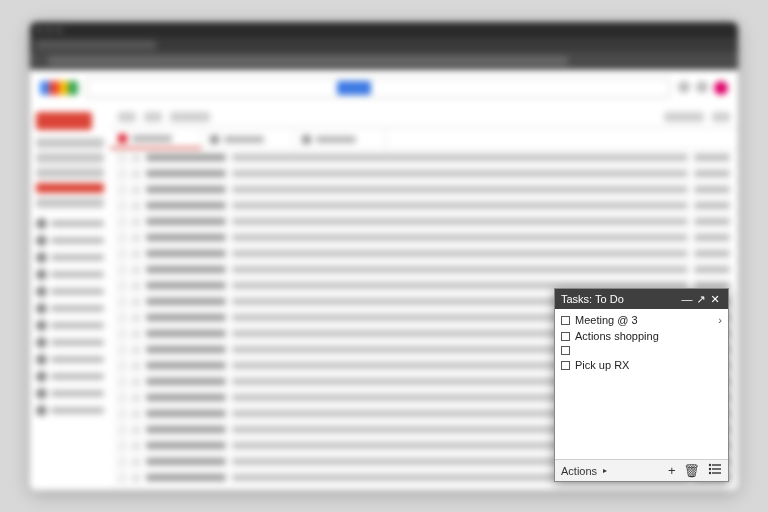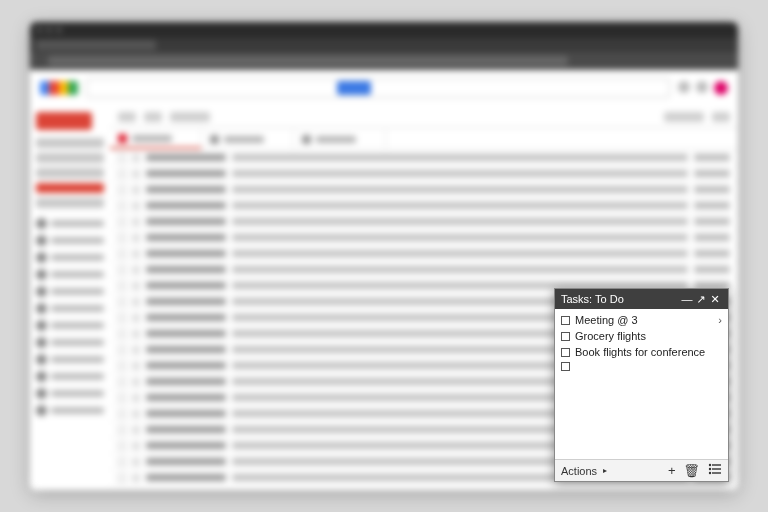--- a/index.html
+++ b/index.html
@@ -359,28 +359,28 @@
       <span class="hbtn">✕</span>
     </div>
     <div class="tasks-list" id="tasks-list">
         <div class="task">
           <span class="box"></span>
           <span class="label">Meeting @ 3</span>
           <span class="chev">›</span>
         </div>
         <div class="task">
           <span class="box"></span>
-          <span class="label">Grocery flights</span>
+          <span class="label">Actions shopping</span>
         </div>
         <div class="task">
           <span class="box"></span>
-          <span class="label">Book flights for conference</span>
         </div>
         <div class="task">
           <span class="box"></span>
+          <span class="label">Pick up RX</span>
         </div>
       </div>
     <div class="tasks-footer">
       <span class="actions">
         <span>Actions</span>
         <span class="tri">▸</span>
       </span>
       <span class="grow"></span>
       <span class="fic">+</span>
       <span class="fic">🗑</span>

